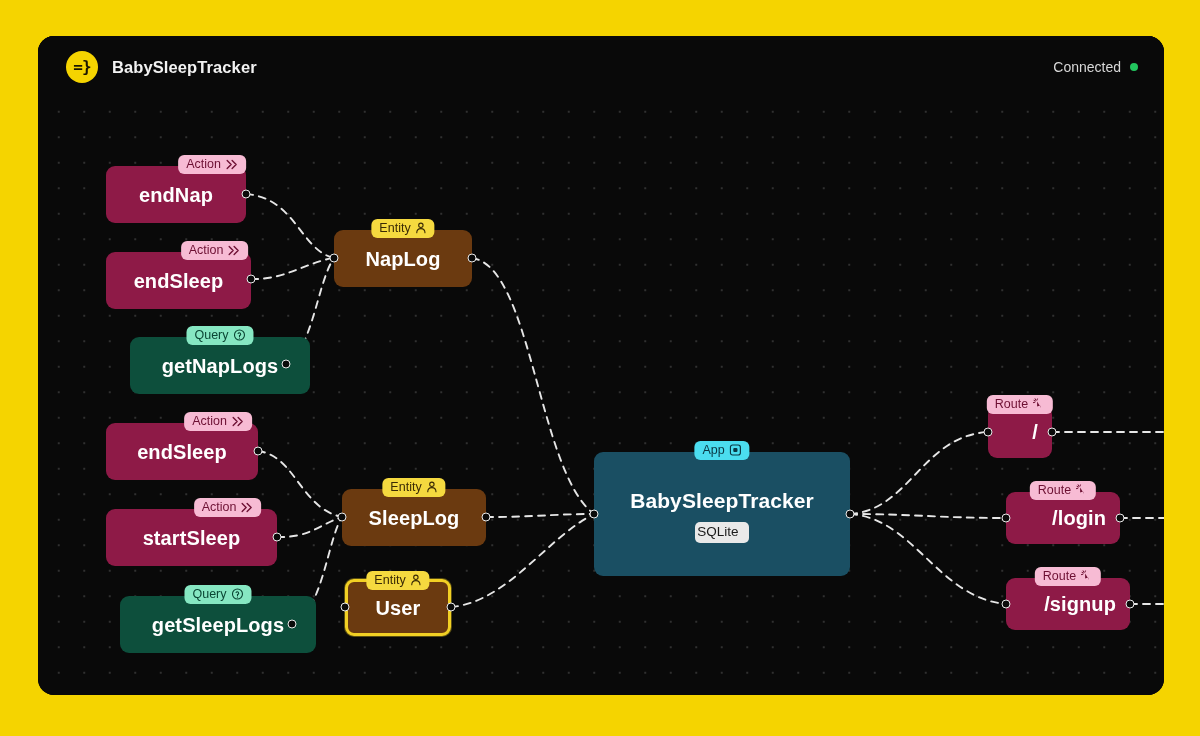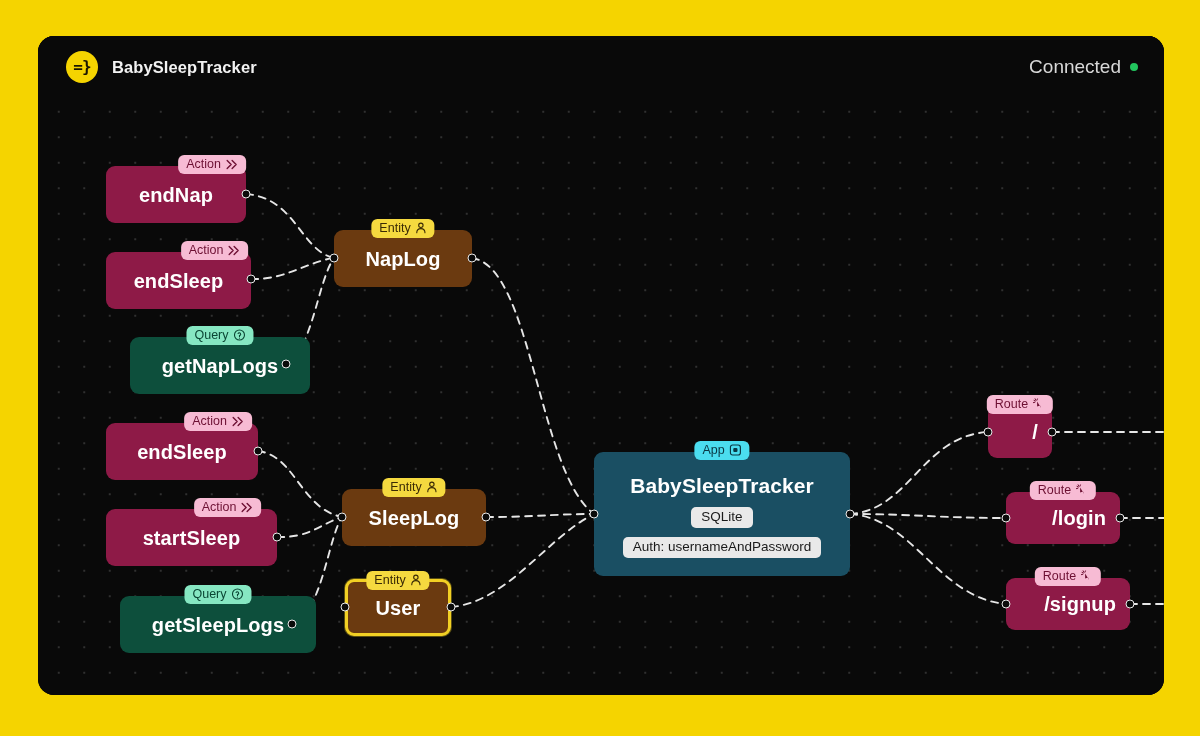--- a/index.html
+++ b/index.html
@@ -74,21 +74,21 @@
   }
 
   #connection-status {
     margin-left: auto;
     display: flex;
     align-items: center;
     gap: 9px;
   }
   #connection-label {
     color: #D8D8D8;
-    font-size: 19px;
+    font-size: 14px;
     font-weight: 400;
   }
   #connection-dot {
     width: 8px; height: 8px;
     border-radius: 50%;
     background: #22C55E;
   }
 
   
   #graph-canvas {
@@ -198,21 +198,21 @@
   #app-node-title {
     color: #FFFFFF;
     font-size: 21px;
     font-weight: 700;
     letter-spacing: 0.1px;
   }
   .app-chip {
     background: #E9E9E9;
     color: #1a1a1a;
     border-radius: 5px;
-    padding: 2px 10px 3px 10px;
+    padding: 2px 10px 3px 2px;
     font-size: 13.5px;
     font-weight: 400;
     line-height: 1.2;
     white-space: nowrap;
   }
 </style>
 </head>
 <body>
 
 <div id="app-frame">
@@ -377,21 +377,20 @@
         <div class="node-badge badge--app">
           <span>App</span>
           <svg width="12" height="12" viewBox="0 0 12 12">
             <rect x="1" y="1" width="10" height="10" rx="2.2" stroke="#0A3945" stroke-width="1.2" fill="none"></rect>
             <rect x="3.9" y="3.9" width="4.2" height="4.2" rx="1.1" fill="#0A3945"></rect>
           </svg>
         </div>
         <div class="app-node-inner">
           <div id="app-node-title">BabySleepTracker</div>
           <div class="app-chip">SQLite</div>
-          <div class="app-chip">Auth: usernameAndPassword</div>
         </div>
       </div>
 
       <div class="node node--route" style="left:950px; top:370px; width:64px; height:52px;">
         <div class="node-badge badge--route">
           <span>Route</span>
           <svg width="12" height="12" viewBox="0 0 12 12">
             <path d="M4.3 3.4 L8.6 10.6 L7.2 7.6 L4.3 8.6 Z" fill="#6D1033"></path>
             <path d="M1.2 2.4 L2.5 3.0 M2.3 0.8 L2.9 2.1 M4.6 0.9 L4.1 2.2 M0.6 4.6 L2.0 4.3" stroke="#6D1033" stroke-width="1" stroke-linecap="round"></path>
           </svg>

